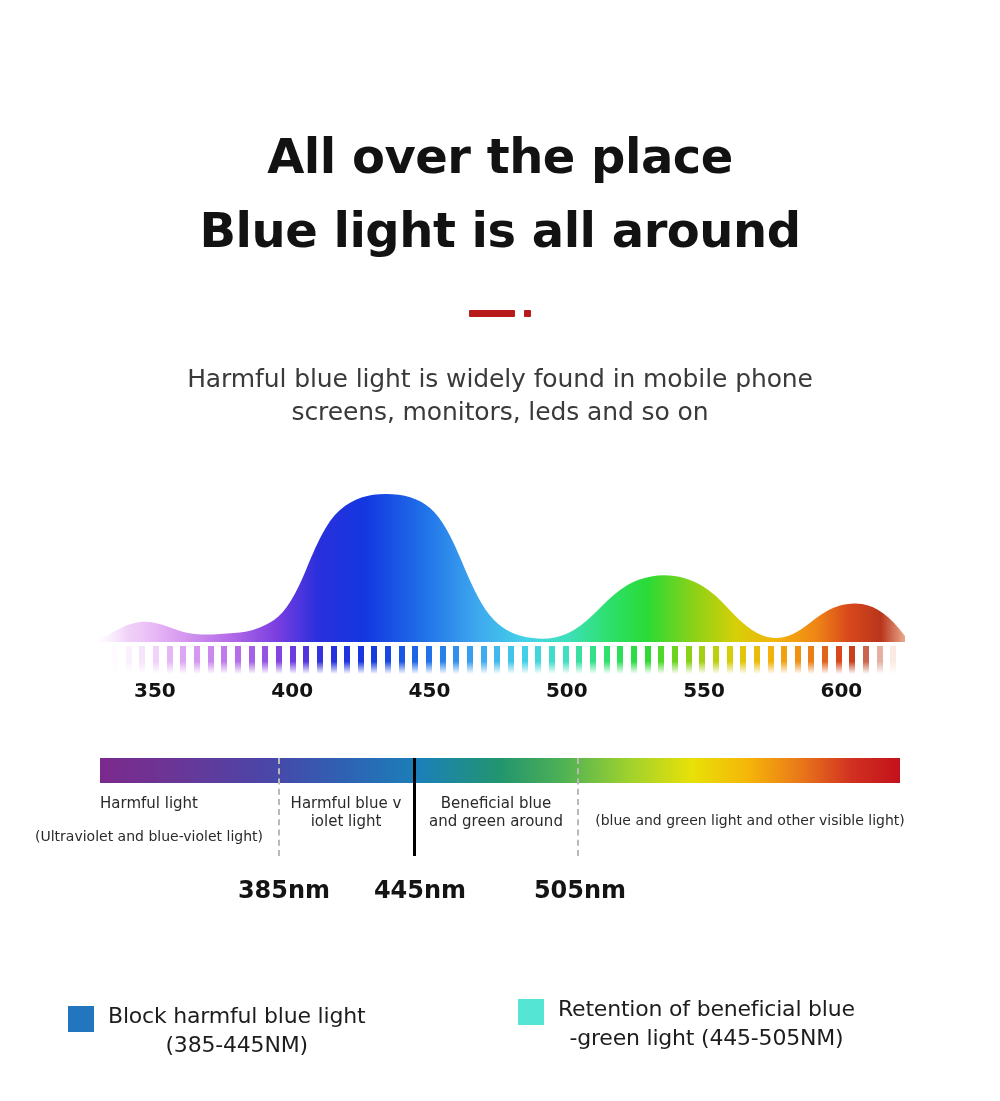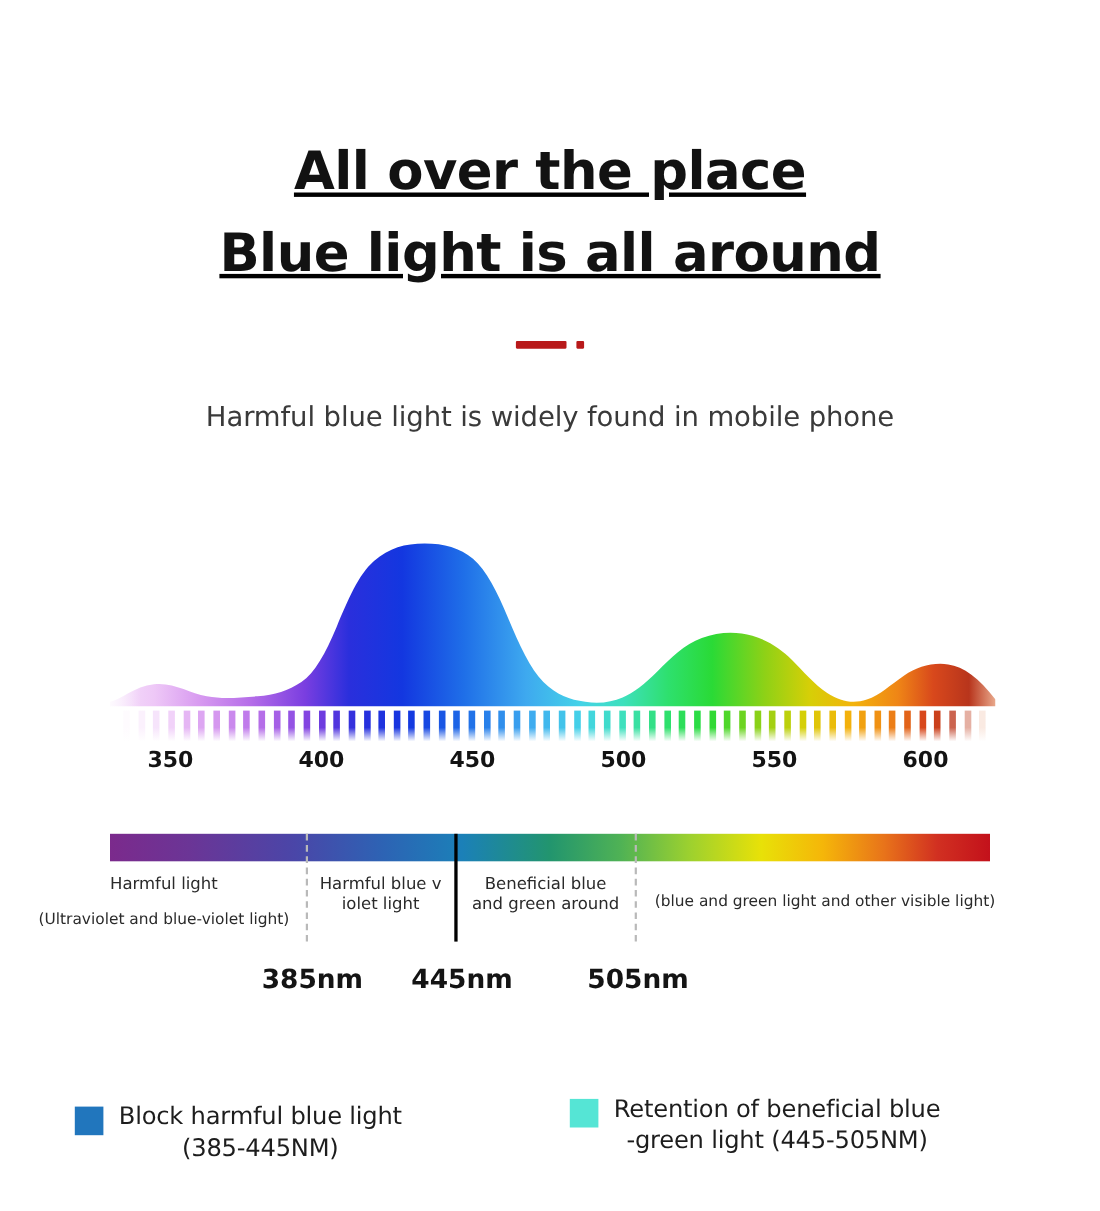--- a/index.html
+++ b/index.html
@@ -15,21 +15,20 @@
     overflow: hidden;
   }
 
   
   .headline-block {
     position: absolute;
     left: 0;
     top: 132px;
     width: 1000px;
     text-align: center;
-    text-decoration: underline;
   }
   .headline {
     font-family: "DejaVu Sans", "Liberation Sans", sans-serif;
     font-weight: 700;
     color: #121212;
     letter-spacing: -0.5px;
     line-height: 1.0;
   }
   .headline-1 {
     font-size: 48px;
@@ -229,20 +228,21 @@
   <div class="headline headline-2">Blue light is all around</div>
 </div>
 
 <div class="divider-row">
   <span class="divider-dash"></span>
   <span class="divider-dot"></span>
 </div>
 
 <div class="subtitle">
   <div>Harmful blue light is widely found in mobile phone</div>
+  <div>screens, monitors, leds and so on</div>
 </div>
 
 <div class="spectrum-wrap">
 
   <svg class="spectrum-curve" viewBox="0 0 805 160" preserveAspectRatio="none">
     <defs>
       <linearGradient id="specGrad" x1="0" y1="0" x2="1" y2="0">
         <stop offset="0.00" stop-color="#f6e2fb"></stop>
         <stop offset="0.05" stop-color="#eec8f7"></stop>
         <stop offset="0.10" stop-color="#d89bf0"></stop>

